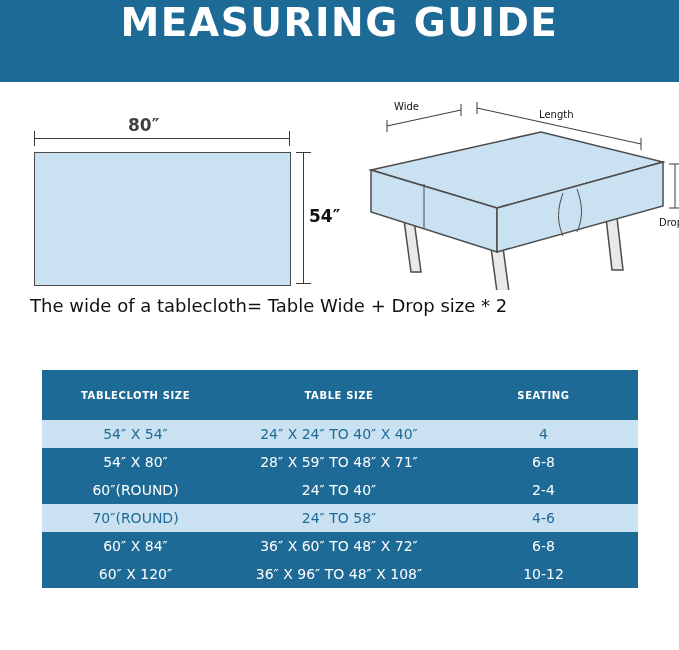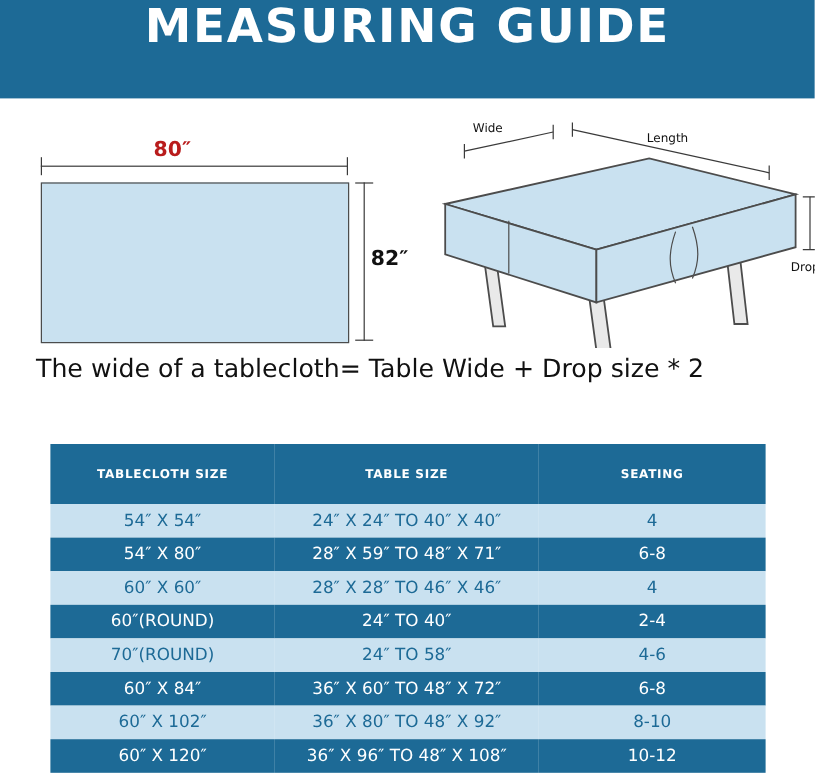--- a/index.html
+++ b/index.html
@@ -81,21 +81,21 @@
     background: #3a3a3a;
   }
   .dim-top:before { left: 0; }
   .dim-top:after { right: 0; }
   .label-80 {
     position: absolute;
     left: 100px;
     top: 5px;
     font-size: 17px;
     font-weight: bold;
-    color: #b91c1c;
+    color: #404040;
     font-family: "DejaVu Sans", sans-serif;
   }
   .dim-right {
     position: absolute;
     left: 275px;
     top: 42px;
     width: 1px;
     height: 132px;
     background: #3a3a3a;
   }
@@ -125,21 +125,21 @@
     top: 18px;
     width: 340px;
     height: 190px;
   }
   .diag-right svg { display: block; }
 
   
   .formula {
     position: absolute;
     left: 30px;
-    font-size: 21px;
+    font-size: 18px;
     color: #111;
     font-family: "DejaVu Sans", sans-serif;
   }
   .formula-1 { top: 295px; }
   .formula-2 { top: 327px; }
 
   
   .table-wrap {
     position: absolute;
     left: 42px;
@@ -190,21 +190,21 @@
     <div class="header-title">MEASURING GUIDE</div>
   </div>
 
   <div class="diagrams">
 
     <div class="diag-left">
       <div class="dim-top"></div>
       <div class="label-80">80″</div>
       <div class="rect-cloth"></div>
       <div class="dim-right"></div>
-      <div class="label-54">82″</div>
+      <div class="label-54">54″</div>
     </div>
 
     <div class="diag-right">
       <svg width="340" height="190" viewBox="0 0 340 190">
 
         <g stroke="#4c4c4c" stroke-width="1.5" fill="#e9e9e9">
           <polygon points="52,98 62,98 72,172 62,172"></polygon>
           <polygon points="138,118 150,118 160,192 148,192"></polygon>
           <polygon points="255,100 266,100 274,170 263,170"></polygon>
         </g>
@@ -257,45 +257,35 @@
         <tr class="light">
           <td>54″ X 54″</td>
           <td>24″ X 24″ TO 40″ X 40″</td>
           <td>4</td>
         </tr>
         <tr class="dark">
           <td>54″ X 80″</td>
           <td>28″ X 59″ TO 48″ X 71″</td>
           <td>6-8</td>
         </tr>
-        <tr class="light">
-          <td>60″ X 60″</td>
-          <td>28″ X 28″ TO 46″ X 46″</td>
-          <td>4</td>
-        </tr>
         <tr class="dark">
           <td>60″(ROUND)</td>
           <td>24″ TO 40″</td>
           <td>2-4</td>
         </tr>
         <tr class="light">
           <td>70″(ROUND)</td>
           <td>24″ TO 58″</td>
           <td>4-6</td>
         </tr>
         <tr class="dark">
           <td>60″ X 84″</td>
           <td>36″ X 60″ TO 48″ X 72″</td>
           <td>6-8</td>
         </tr>
-        <tr class="light">
-          <td>60″ X 102″</td>
-          <td>36″ X 80″ TO 48″ X 92″</td>
-          <td>8-10</td>
-        </tr>
         <tr class="dark">
           <td>60″ X 120″</td>
           <td>36″ X 96″ TO 48″ X 108″</td>
           <td>10-12</td>
         </tr>
       </tbody>
     </table>
   </div>
 
 </div>

